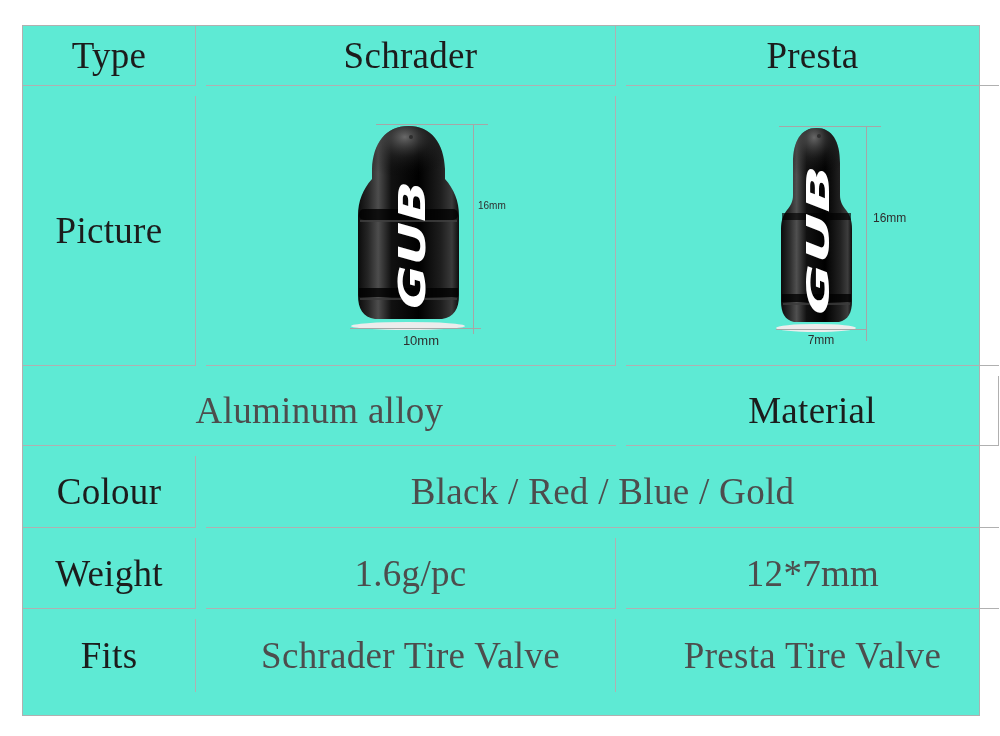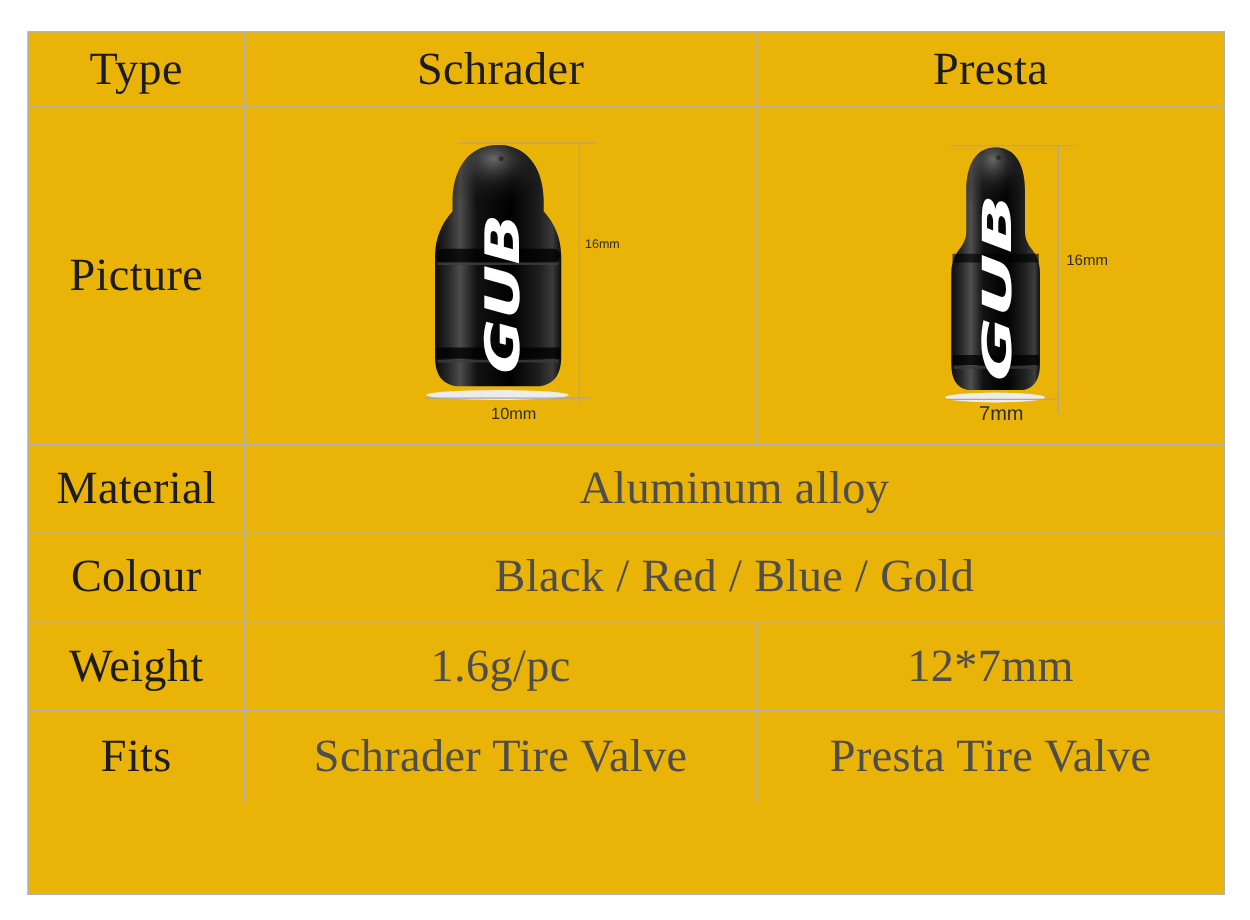--- a/index.html
+++ b/index.html
@@ -5,21 +5,22 @@
   * { margin:0; padding:0; box-sizing:border-box; }
   html,body { width:1000px; height:736px; background:#ffffff; overflow:hidden;
               font-family:"Liberation Serif", serif; }
 
   .spec-table {
     position:absolute; left:22px; top:25px; width:958px; height:691px;
     display:grid;
     grid-template-columns:173px 410px 373px;
     grid-template-rows:60px 270px 70px 72px 71px 73px 75px;
     border:1px solid #b0b0b0;
-    background:#eab308;
+    background:#5eead4;
+    gap:10px;
   }
   .cell {
     border-right:1px solid #b0b0b0;
     border-bottom:1px solid #b0b0b0;
     display:flex; align-items:center; justify-content:center;
     overflow:hidden;
   }
   .cell.br0 { border-right:none; }
   .cell.bb0 { border-bottom:none; }
   .cell.span2 { grid-column:span 2; }
@@ -31,21 +32,21 @@
 
   .pic-cell { position:relative; }
   .dline { position:absolute; background:#a6a6a6; }
   .dim-label {
     position:absolute; font-family:"Liberation Sans", sans-serif;
     color:#2e2e2e; white-space:nowrap;
   }
   .dim-h-schrader { font-size:10px; }
   .dim-w-schrader { font-size:13px; width:60px; text-align:right; }
   .dim-h-presta   { font-size:12px; }
-  .dim-w-presta   { font-size:16px; width:60px; text-align:center; }
+  .dim-w-presta   { font-size:12px; width:60px; text-align:center; }
   .capsvg { position:absolute; display:block; }
 </style>
 </head>
 <body>
 
 <div class="spec-table">
 
   <div class="cell label">Type</div>
   <div class="cell header">Schrader</div>
   <div class="cell header br0">Presta</div>
@@ -120,22 +121,22 @@
       <text transform="translate(55 190) rotate(-90)" font-family="DejaVu Sans, sans-serif" font-size="32" font-weight="bold" font-style="italic" fill="#ffffff" textLength="150" lengthAdjust="spacingAndGlyphs">GUB</text>
     </svg>
 
     <div class="dline" style="left:153px; top:30px; width:102px; height:1px;"></div>
     <div class="dline" style="left:240px; top:30px; width:1px; height:215px;"></div>
     <div class="dline" style="left:150px; top:233px; width:91px; height:1px;"></div>
     <div class="dim-label dim-h-presta" style="left:247px; top:115px;">16mm</div>
     <div class="dim-label dim-w-presta" style="left:165px; top:237px;">7mm</div>
   </div>
 
+  <div class="cell value span2 br0">Aluminum alloy</div>
   <div class="cell label">Material</div>
-  <div class="cell value span2 br0">Aluminum alloy</div>
 
   <div class="cell label">Colour</div>
   <div class="cell value span2 br0">Black / Red / Blue / Gold</div>
 
   <div class="cell label">Weight</div>
   <div class="cell value">1.6g/pc</div>
 
   <div class="cell value br0">12*7mm</div>
 
   <div class="cell label bb0">Fits</div>

